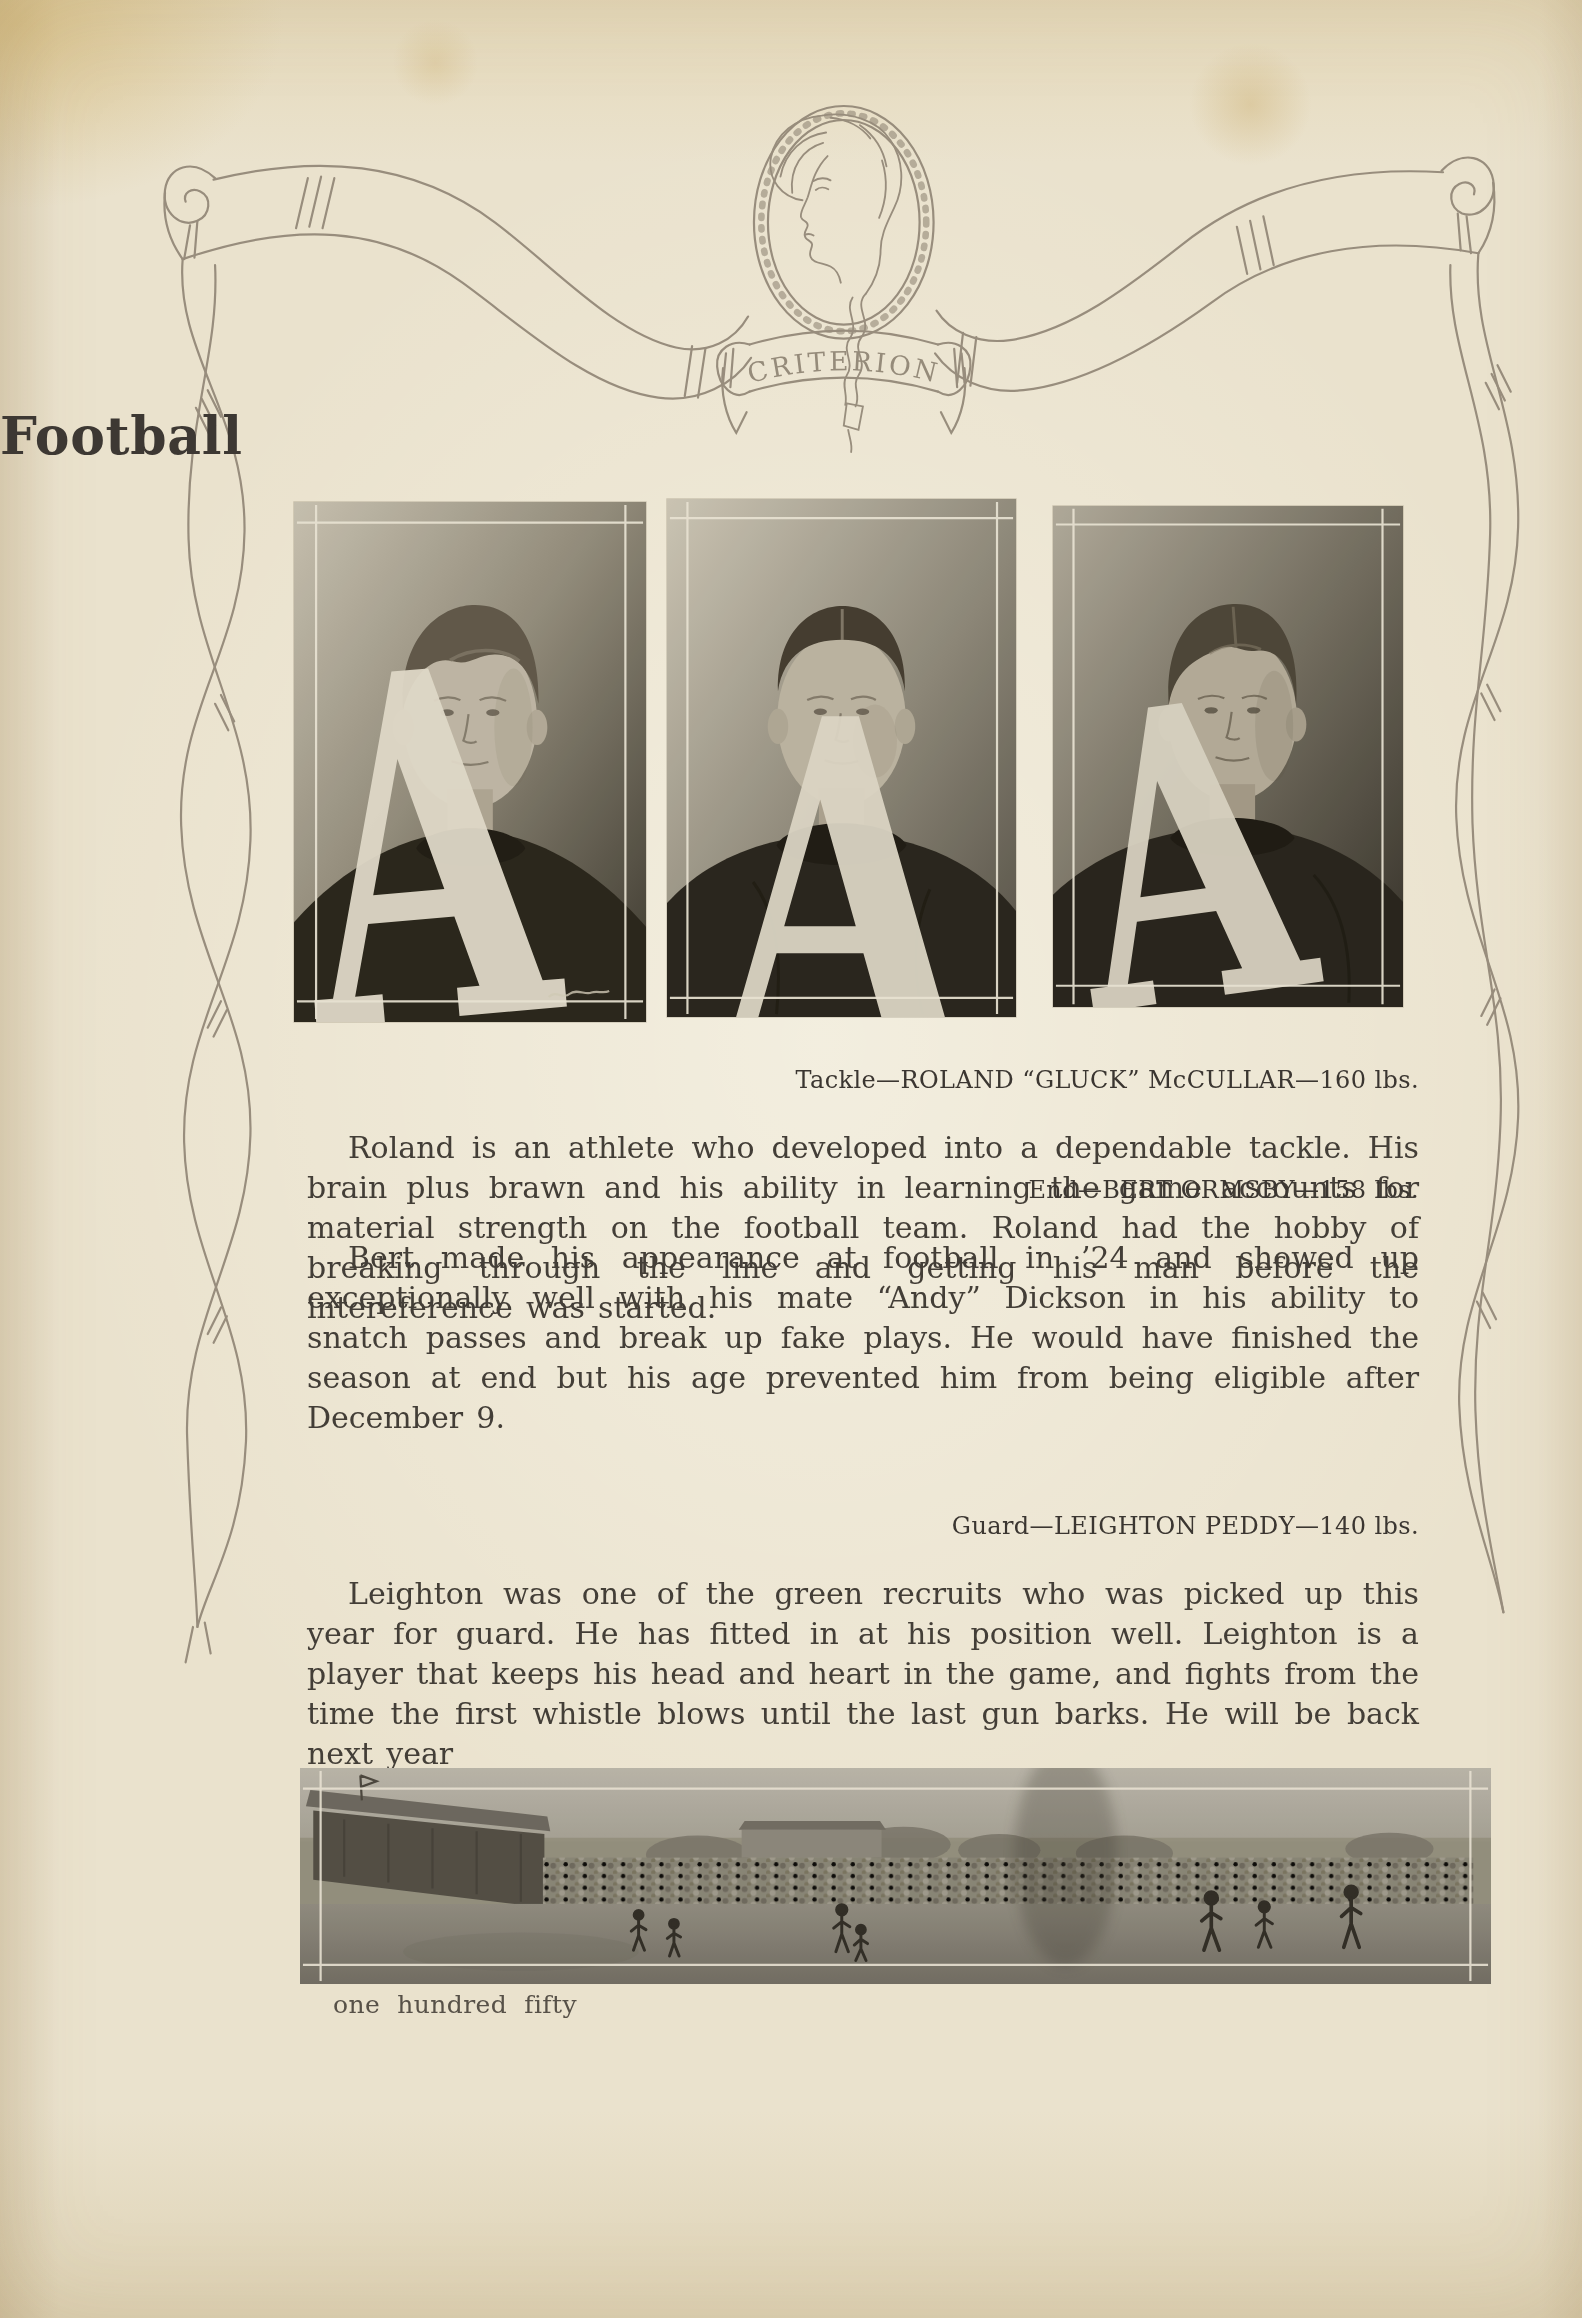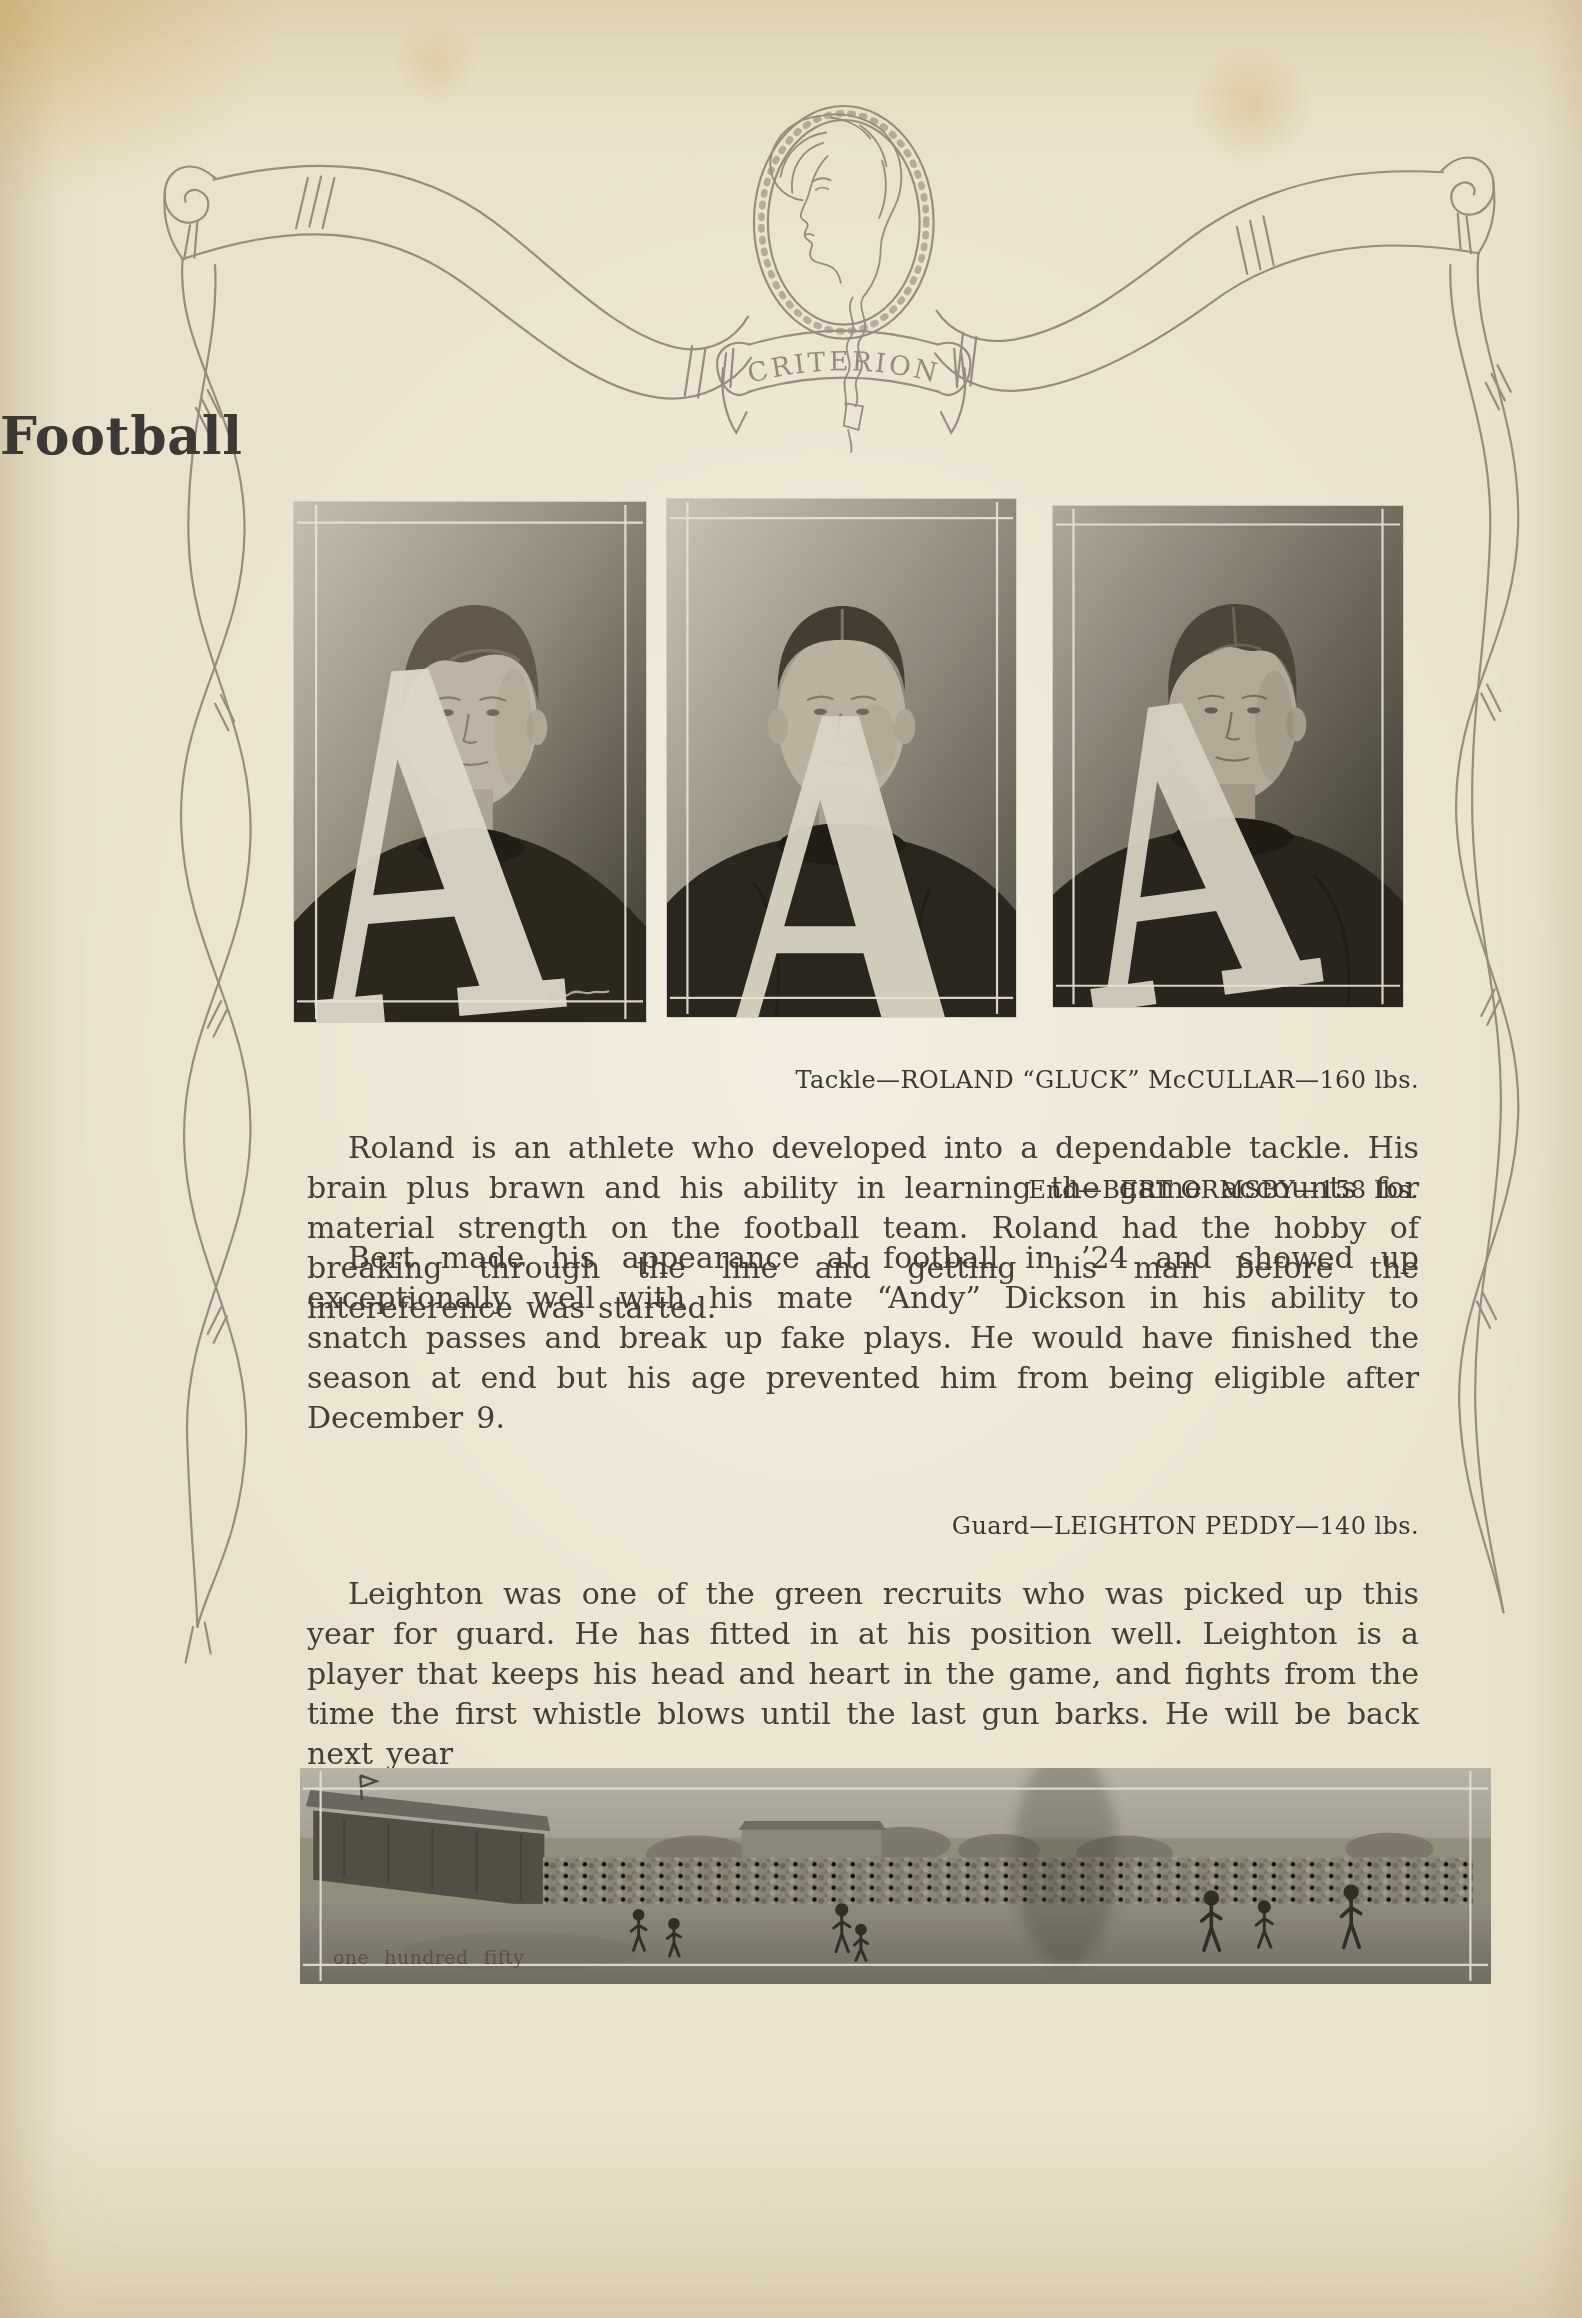--- a/index.html
+++ b/index.html
@@ -37,21 +37,21 @@
     letter-spacing:0.4px;color:#3b3631;
   }
   .bio p{
     margin:34px 0 0 4px;font-size:30px;line-height:40px;text-align:justify;
     text-indent:41px;word-spacing:3.7px;color:#433e37;
   }
   .sec1{top:1066px;}
   .sec2{top:1176px;}
   .sec3{top:1512px;}
   .folio{
-    position:absolute;left:333px;top:1946px;font-size:19px;color:#575148;
+    position:absolute;left:333px;top:1990px;font-size:25px;color:#575148;
     word-spacing:8.8px;letter-spacing:0.4px;
   }
 </style>
 </head>
 <body>
 
 <div class="page">
 
   <svg class="decor" width="1583" height="2319" viewBox="0 0 2150 3150">
     <g stroke="#8d8272" stroke-width="3" fill="none" stroke-linecap="round" opacity="0.88">

